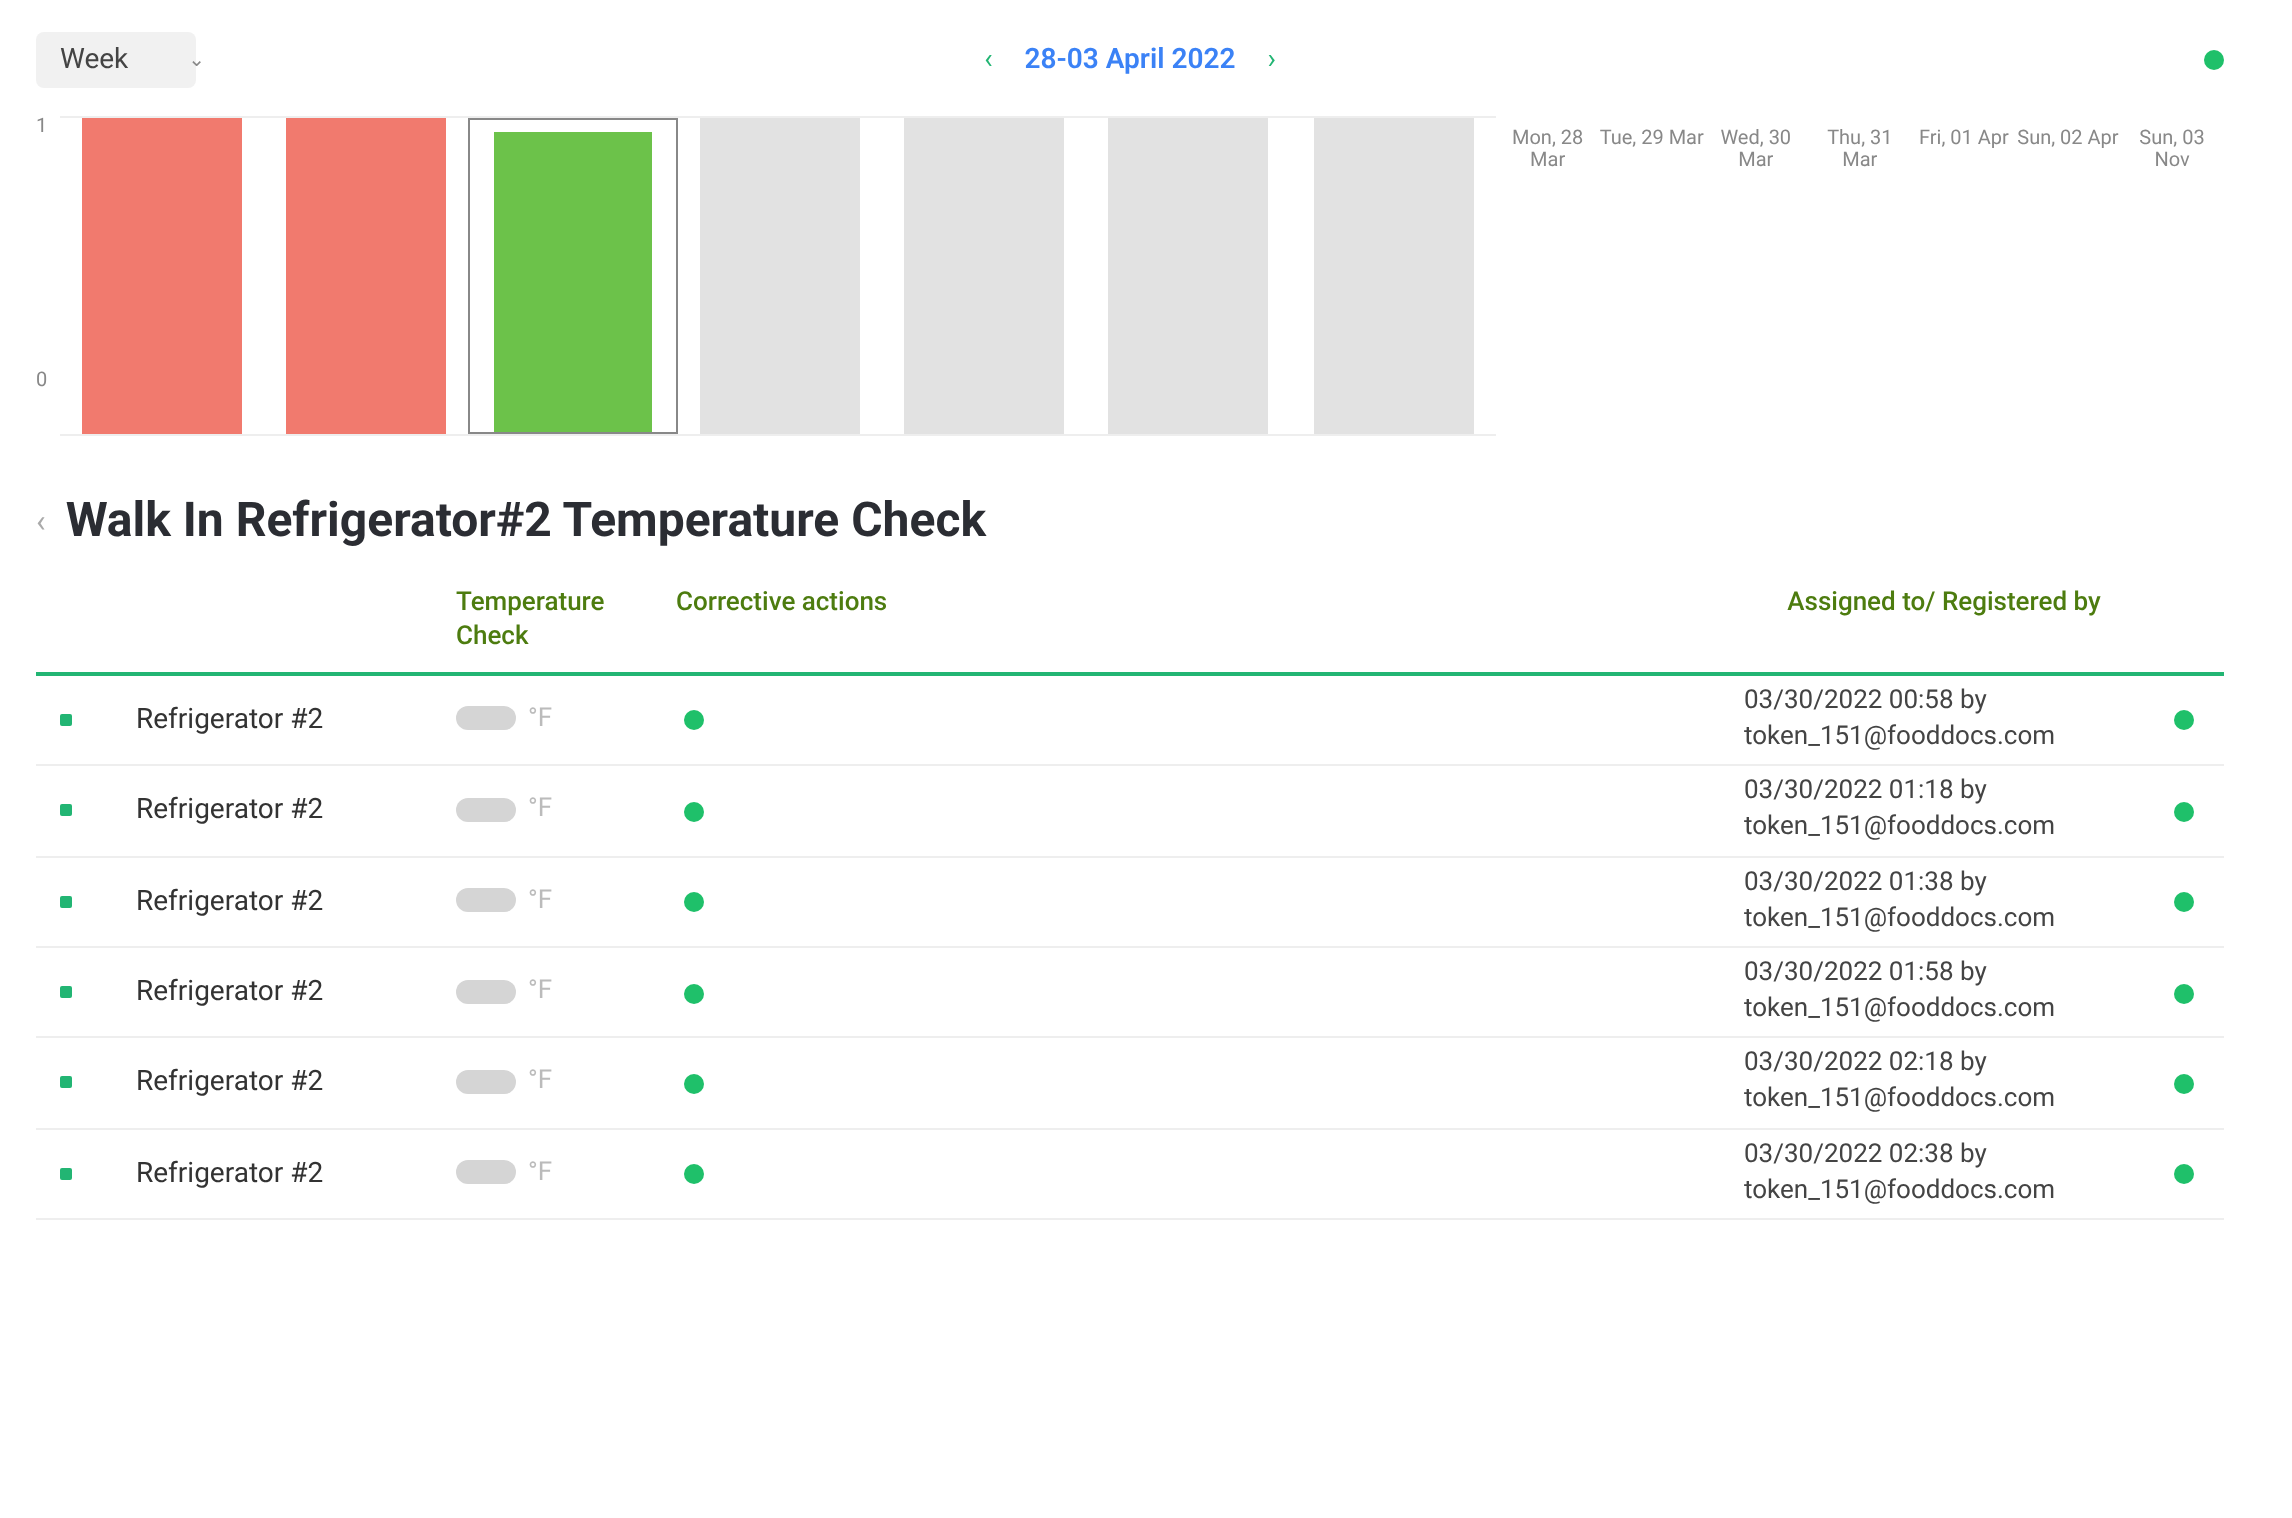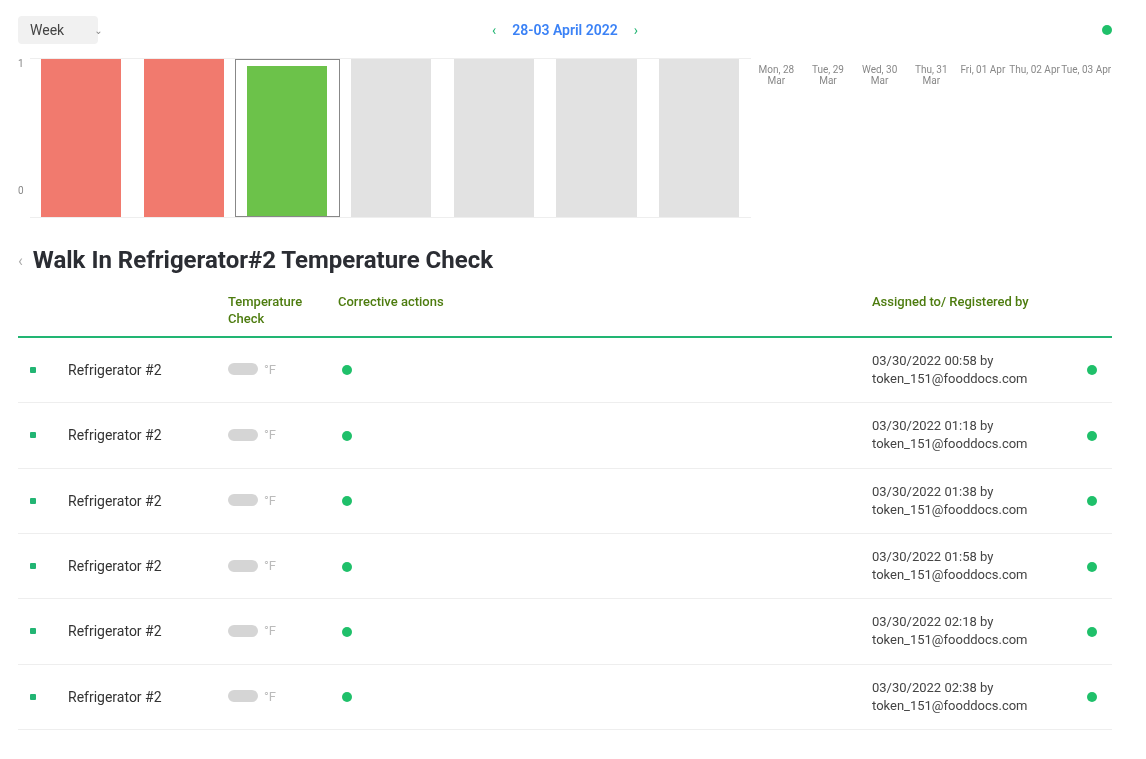--- a/index.html
+++ b/index.html
@@ -163,21 +163,21 @@
   .col-status { width: 50px; }
   .col-name { width: 160px; }
   .col-temp { width: 110px; }
   .col-corr { flex: 1; }
   .col-assigned { width: 200px; }
   .col-dot { width: 40px; text-align: center; }
 
   .trow {
     display: flex;
     align-items: center;
-    padding: 14px 0;
+    padding: 4px 0;
     border-bottom: 1px solid #eee;
   }
   .row-dot {
     width: 6px;
     height: 6px;
     border-radius: 1px;
     background: #22b573;
     margin-left: 12px;
   }
   .row-name {
@@ -266,38 +266,38 @@
           <div class="bar-cell">
             <div class="bar gray"></div>
           </div>
         </div>
       <div class="labels-row" id="labels-row">
           <div class="label-cell">Mon, 28 Mar</div>
           <div class="label-cell">Tue, 29 Mar</div>
           <div class="label-cell">Wed, 30 Mar</div>
           <div class="label-cell">Thu, 31 Mar</div>
           <div class="label-cell">Fri, 01 Apr</div>
-          <div class="label-cell">Thu, 02 Apr</div>
-          <div class="label-cell">Tue, 03 Apr</div>
+          <div class="label-cell">Sun, 02 Apr</div>
+          <div class="label-cell">Sun, 03 Nov</div>
         </div>
     </div>
   </div>
 
   <div class="title-row">
     <span class="back-chev">‹</span>
     <span class="page-title">Walk In Refrigerator#2 Temperature Check</span>
   </div>
 
   <div class="table">
     <div class="thead">
       <div class="th col-status"></div>
       <div class="th col-name"></div>
       <div class="th col-temp" style="line-height:1.3;">Temperature Check</div>
       <div class="th col-corr">Corrective actions</div>
-      <div class="th col-assigned" style="line-height:1.3;">Assigned to/ Registered by</div>
+      <div class="th col-assigned" style="line-height:1.3;text-align:center;">Assigned to/ Registered by</div>
       <div class="th col-dot"></div>
     </div>
     <div id="tbody">
         <div class="trow">
     <div class="col-status">
             <div class="row-dot"></div>
           </div>
     <div class="col-name row-name">Refrigerator #2</div>
     <div class="col-temp">
       <span class="temp-pill">

